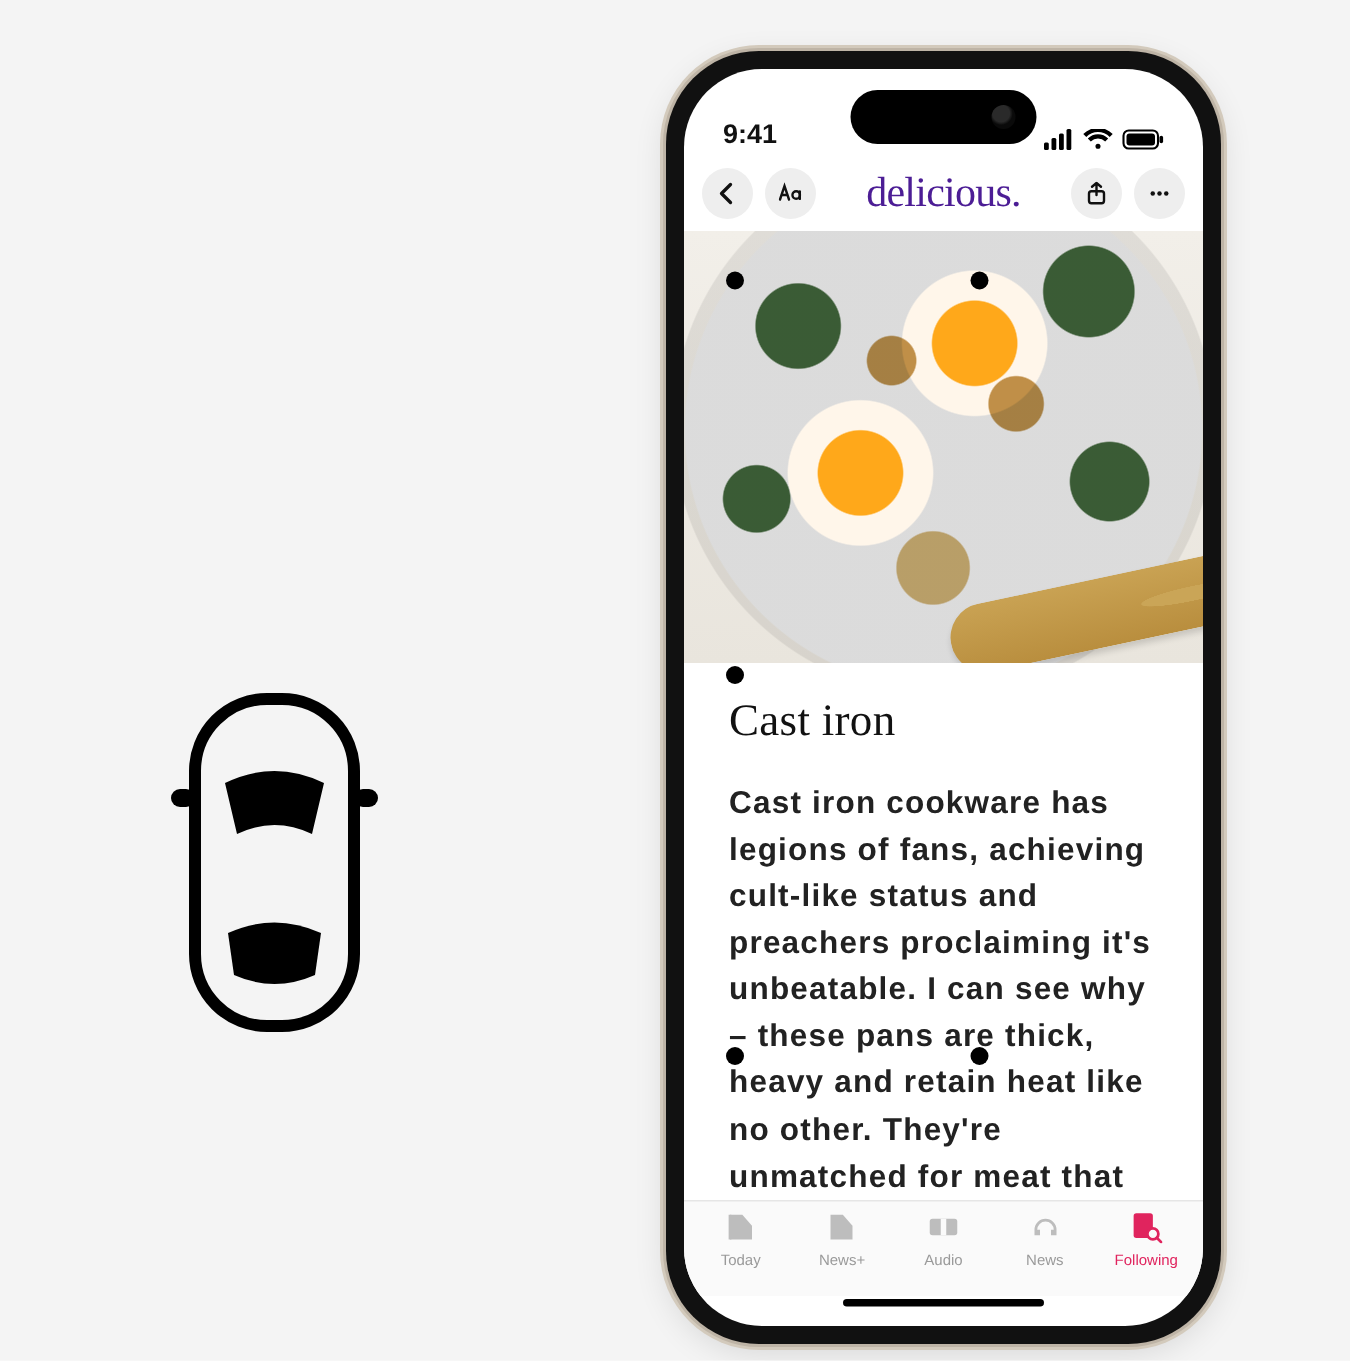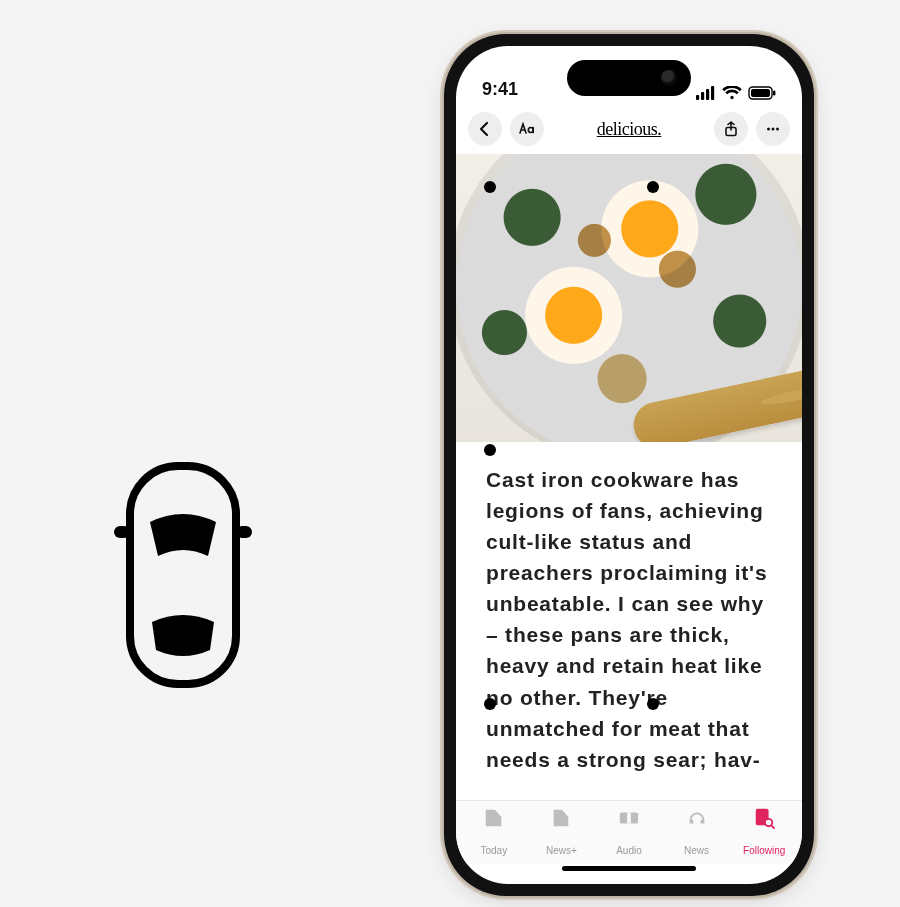--- a/index.html
+++ b/index.html
@@ -93,24 +93,23 @@
     background: #eee;
     display:flex; align-items:center; justify-content:center;
     color:#111;
     flex: none;
   }
   .circ svg { width:16px; height:16px; }
   .brand {
     flex: 1;
     text-align: center;
     font-family: Georgia, "Times New Roman", serif;
-    font-size: 18px;
+    font-size: 28px;
     letter-spacing: -.5px;
-    color:#000000;
-    text-decoration:underline;
+    color:#4c1d95;
   }
 
   
   .hero {
     height: 288px;
     position: relative;
     background:
       radial-gradient(circle at 56% 26%, #ffa81a 0 28px, #fff6ea 29px 48px, transparent 49px),
       radial-gradient(circle at 34% 56%, #ffa81a 0 28px, #fff6ea 29px 48px, transparent 49px),
       radial-gradient(circle at 50% 45%, rgba(0,0,0,.08) 0 180px, transparent 181px),
@@ -186,21 +185,21 @@
     display:flex;
     justify-content: space-around;
     align-items: flex-start;
     padding: 6px 4px 0;
   }
   .tab {
     flex:1;
     display:flex;
     flex-direction:column;
     align-items:center;
-    gap:16px;
+    gap:6px;
     font-size: 10px;
     color:#9a9a9a;
   }
   .tab.active { color:#e0245e;justify-content:flex-end; }
   .tab .ico { width:24px; height:22px; display:flex; align-items:center; justify-content:center; }
   .tab svg { width:22px; height:22px; fill: currentColor; }
   .home-ind{
     height:20px;
     display:flex; align-items:flex-start; justify-content:center;
   }
@@ -273,20 +272,21 @@
           <circle cx="3.5" cy="8" r="1.5" fill="#111"></circle>
             <circle cx="8" cy="8" r="1.5" fill="#111"></circle>
             <circle cx="12.5" cy="8" r="1.5" fill="#111"></circle>
         </svg>
       </div>
     </div>
 
     <div class="hero"></div>
 
     <div class="article">
+      <h2>Cast iron</h2>
       <p>Cast iron cookware has legions of fans, achieving cult-like status and preachers proclaiming it's unbeatable. I can see why – these pans are thick, heavy and retain heat like no other. They're unmatched for meat that needs a strong sear; hav-</p>
     </div>
 
     <div class="tabbar">
       <div class="tab">
         <span class="ico">
           <svg viewBox="0 0 24 24">
               <path d="M4 3h9l7 8v10H4z" fill="#bdbdbd"></path>
               <path d="M4 3v18" stroke="#bdbdbd" stroke-width="2"></path>
             </svg>

